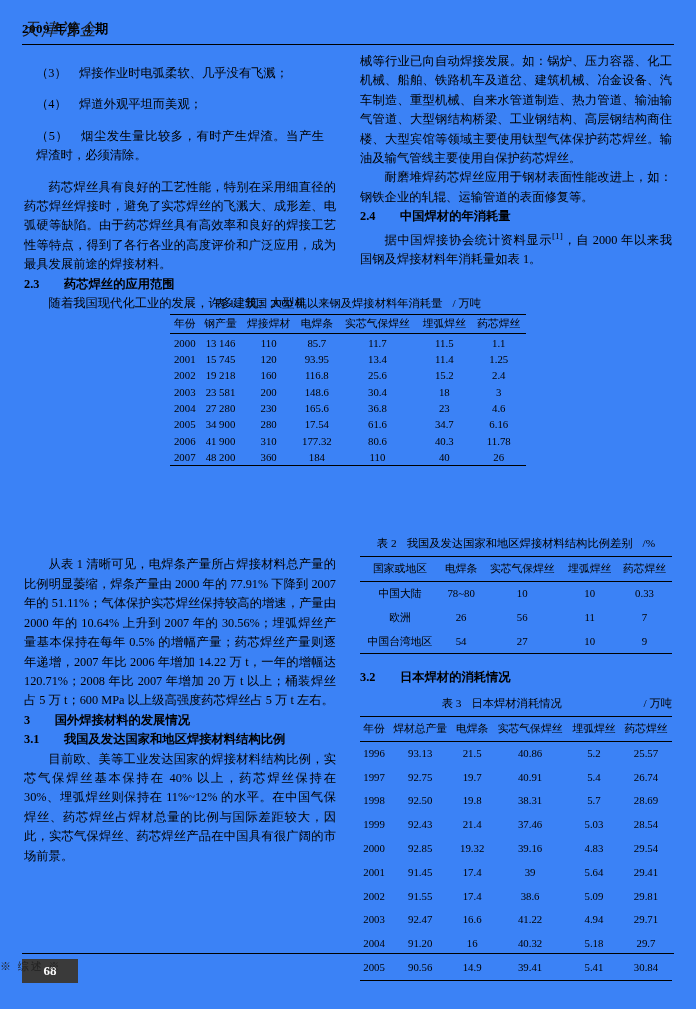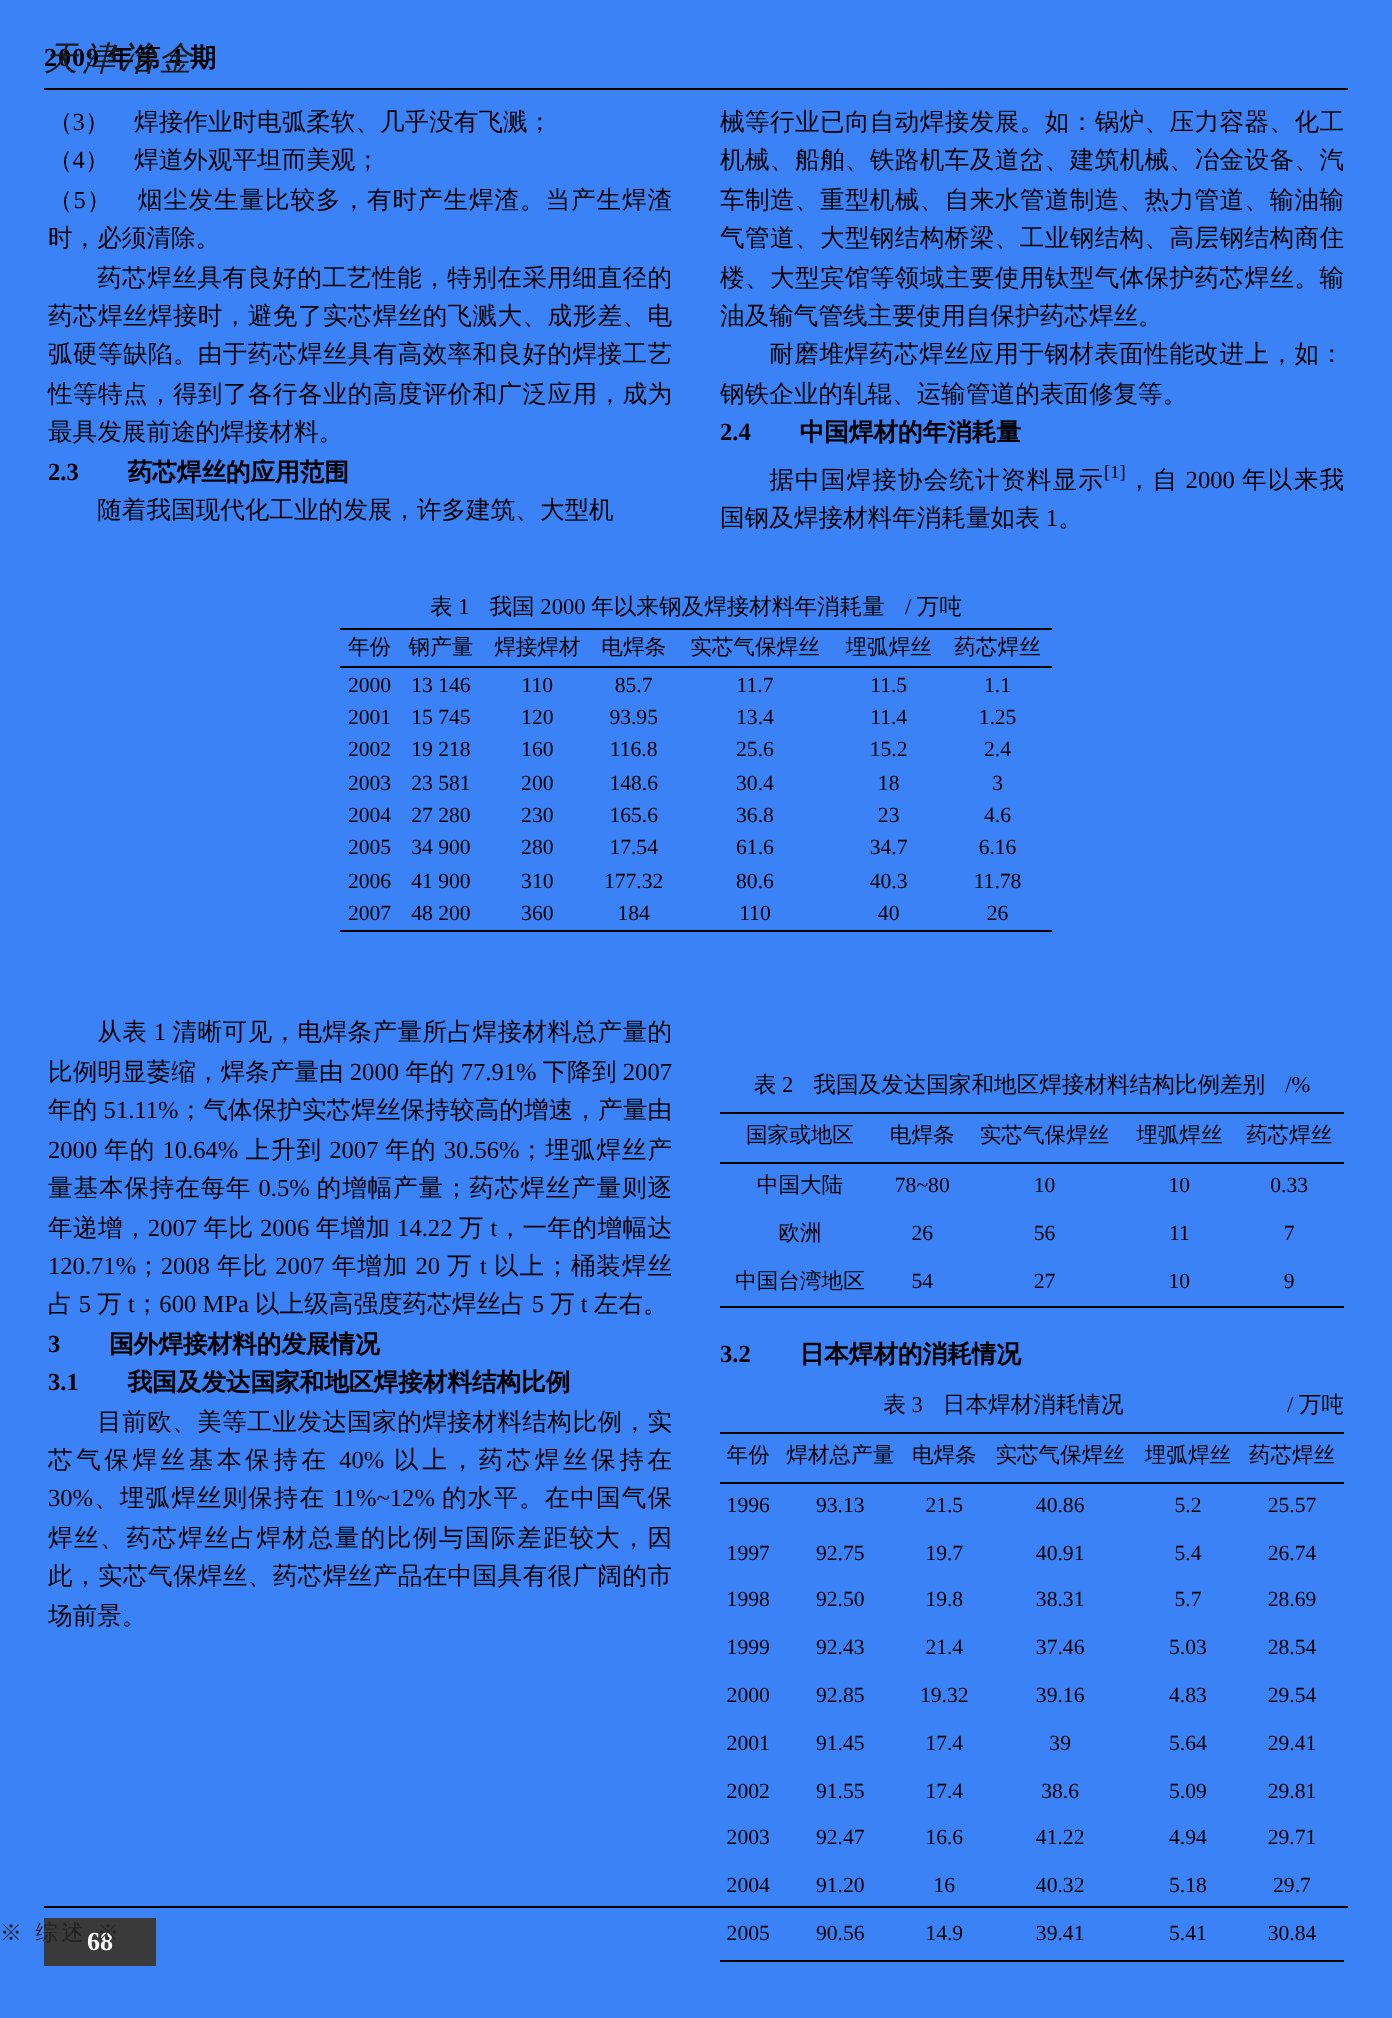--- a/index.html
+++ b/index.html
@@ -70,21 +70,21 @@
 
   p.body {
     margin: 0;
     text-indent: 2em;
   }
   p.noindent {
     margin: 0;
     text-indent: 0;
   }
   p.hang {
-    margin: 0;
+    margin: 12px;
     text-indent: 0;
     padding-left: 0;
   }
   .sec {
     margin: 0;
     font-weight: bold;
     text-indent: 0;
   }
 
   

